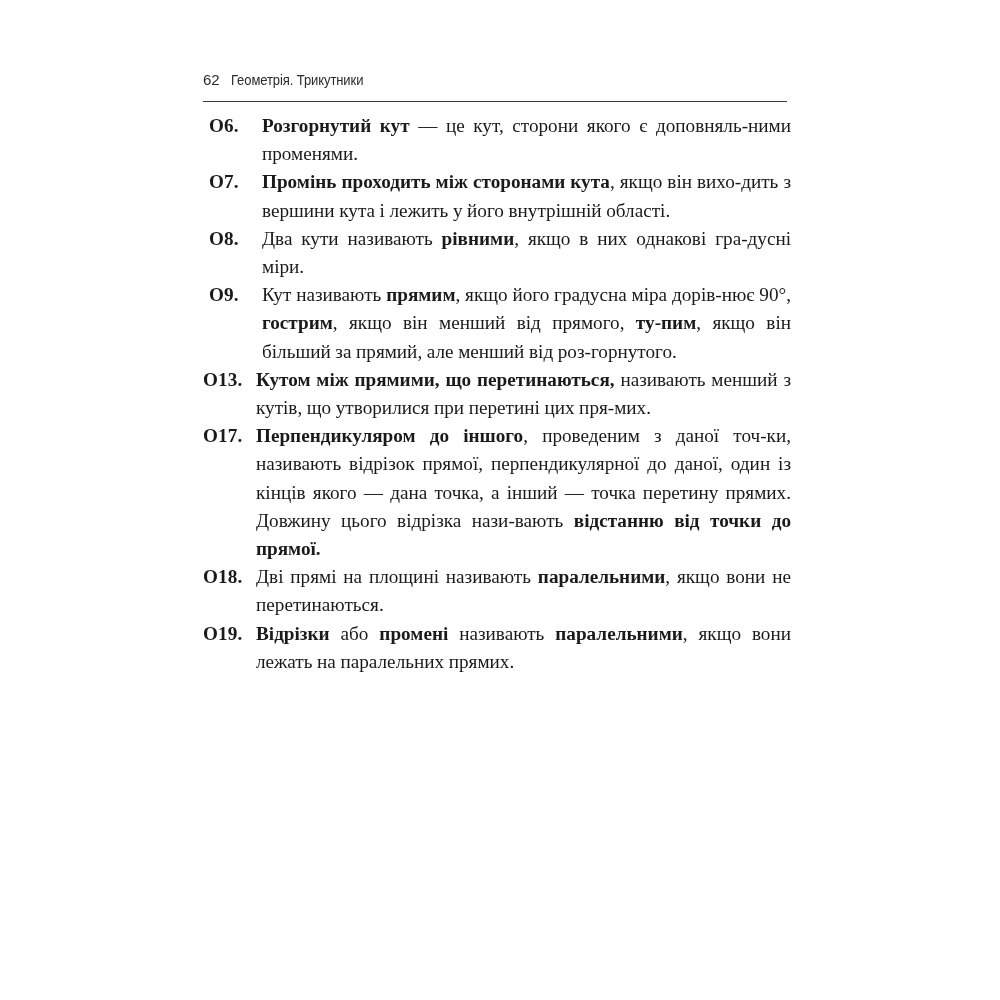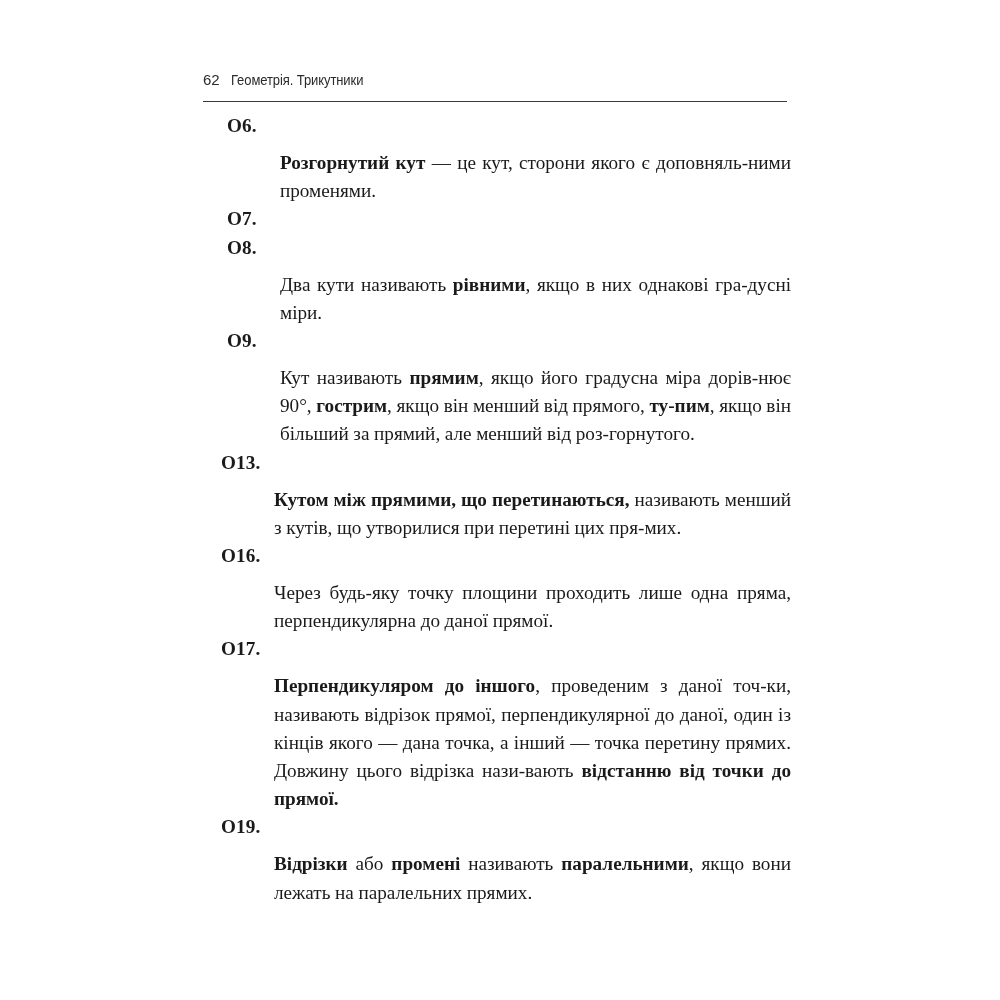--- a/index.html
+++ b/index.html
@@ -75,34 +75,32 @@
   }
   .def-label {
     flex: 0 0 auto;
     width: 53px;
     text-align: left;
     font-weight: 700;
     font-size: 19.2px;
     line-height: 28.2px;
     letter-spacing: 0.1px;
     white-space: nowrap;
-    margin-left: 18px;
   }
   .def-label.narrow {
     padding-left: 6px;
   }
   .def-body {
     flex: 1 1 auto;
     font-size: 19.2px;
     line-height: 28.2px;
     text-align: justify;
     text-justify: inter-word;
     hyphens: manual;
     word-spacing: -0.2px;
-    margin-top: 37px;
   }
   .def-body b {
     font-weight: 700;
   }
 
   
 </style>
 </head>
 <body>
 
@@ -115,40 +113,41 @@
 
   <div class="head-rule"></div>
 
   <div class="def-list">
       <div class="def-item">
         <div class="def-label narrow">О6.</div>
         <div class="def-body"><b>Розгорнутий кут</b> — це кут, сторони якого є доповняль‑ними променями.</div>
       </div>
       <div class="def-item">
         <div class="def-label narrow">О7.</div>
+        <div class="def-body"><b>Промінь проходить між сторонами кута</b>, якщо він вихо‑дить з вершини кута і лежить у його внутрішній області.</div>
       </div>
       <div class="def-item">
         <div class="def-label narrow">О8.</div>
         <div class="def-body">Два кути називають <b>рівними</b>, якщо в них однакові гра‑дусні міри.</div>
       </div>
       <div class="def-item">
         <div class="def-label narrow">О9.</div>
         <div class="def-body">Кут називають <b>прямим</b>, якщо його градусна міра дорів‑нює 90°, <b>гострим</b>, якщо він менший від прямого, <b>ту‑пим</b>, якщо він більший за прямий, але менший від роз‑горнутого.</div>
       </div>
       <div class="def-item">
         <div class="def-label">О13.</div>
         <div class="def-body"><b>Кутом між прямими, що перетинаються,</b> називають менший з кутів, що утворилися при перетині цих пря‑мих.</div>
       </div>
       <div class="def-item">
-        <div class="def-label">О16.</div>
-        <div class="def-body">Через будь-яку точку площини проходить лише одна пряма, перпендикулярна до даної прямої.</div>
+        <div class="def-label">О17.</div>
+        <div class="def-body"><b>Перпендикуляром до іншого</b>, проведеним з даної точ‑ки, називають відрізок прямої, перпендикулярної до даної, один із кінців якого — дана точка, а інший — точка перетину прямих. Довжину цього відрізка нази‑вають <b>відстанню від точки до прямої.</b></div>
       </div>
       <div class="def-item">
-        <div class="def-label">О17.</div>
-        <div class="def-body"><b>Перпендикуляром до іншого</b>, проведеним з даної точ‑ки, називають відрізок прямої, перпендикулярної до даної, один із кінців якого — дана точка, а інший — точка перетину прямих. Довжину цього відрізка нази‑вають <b>відстанню від точки до прямої.</b></div>
+        <div class="def-label">О18.</div>
+        <div class="def-body">Дві прямі на площині називають <b>паралельними</b>, якщо вони не перетинаються.</div>
       </div>
       <div class="def-item">
         <div class="def-label">О19.</div>
         <div class="def-body"><b>Відрізки</b> або <b>промені</b> називають <b>паралельними</b>, якщо вони лежать на паралельних прямих.</div>
       </div>
     </div>
 
 </div>
 
 </body></html>

